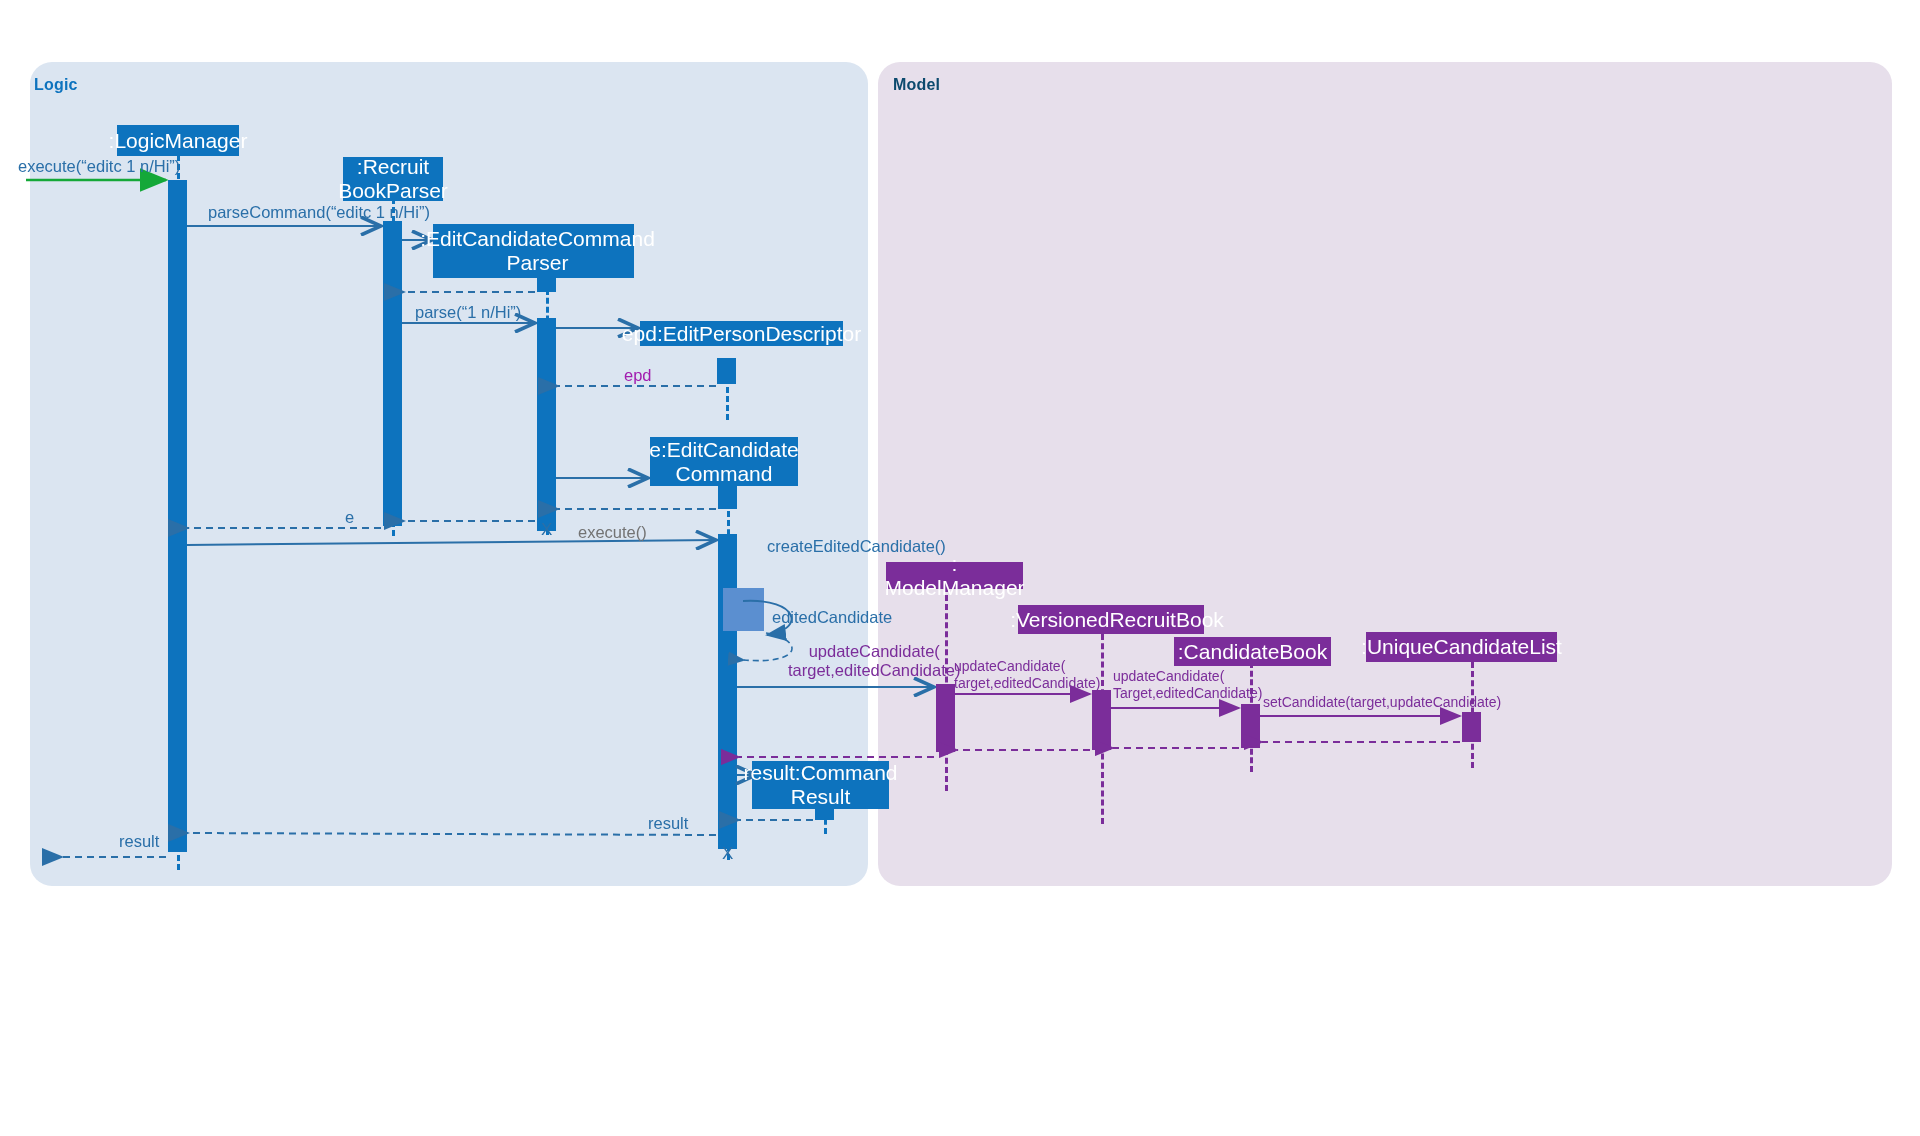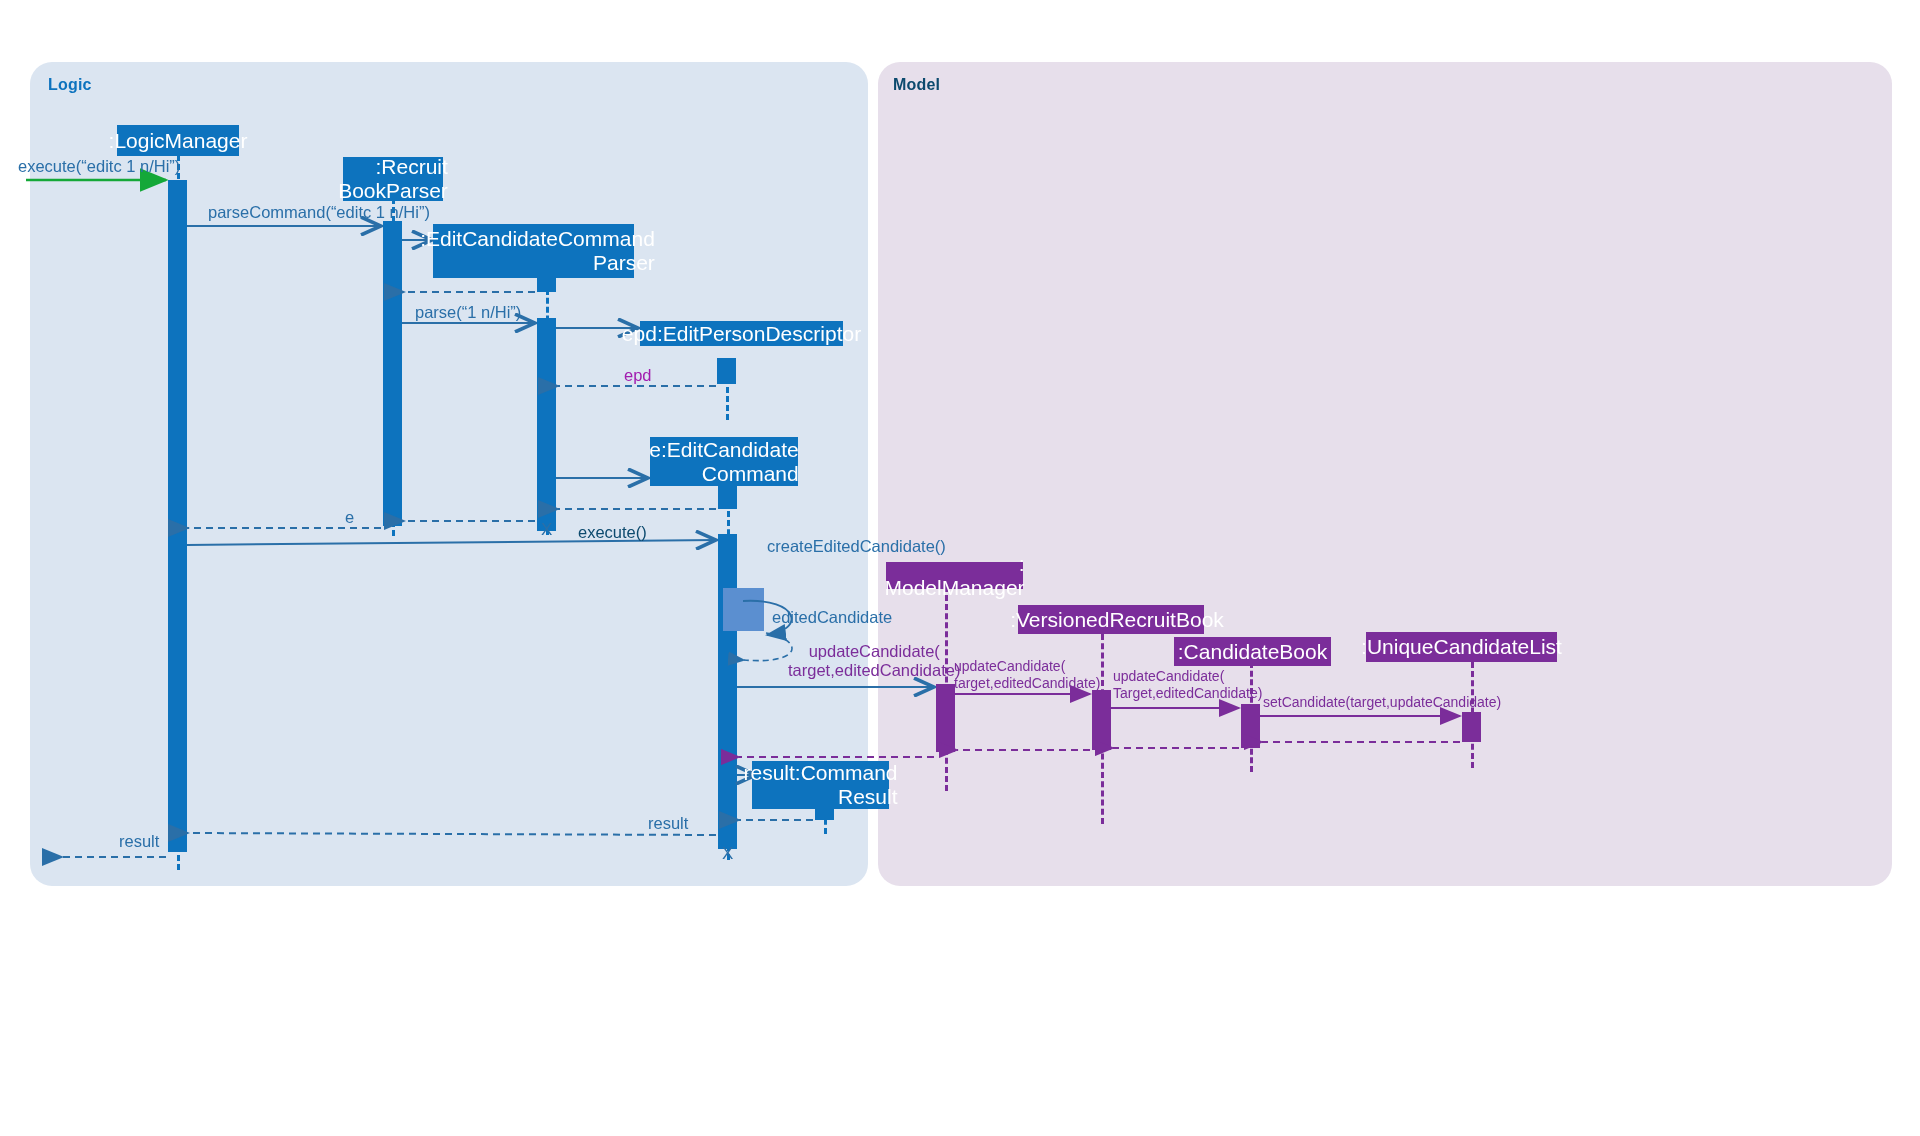--- a/index.html
+++ b/index.html
@@ -24,21 +24,21 @@
     font-size: 16px;
     font-weight: bold;
     letter-spacing: .2px;
   }
   .lifeline-box {
     position: absolute;
     color: #ffffff;
     display: flex;
     align-items: center;
     justify-content: center;
-    text-align: right;
+    text-align: center;
     font-size: 21px;
     line-height: 1.12;
     padding: 3px 10px;
     white-space: pre-line;
   }
   .lifeline-dash {
     position: absolute;
     width: 0;
     border-left-width: 3px;
     border-left-style: dashed;
@@ -64,21 +64,21 @@
     overflow: visible;
     pointer-events: none;
   }
 </style>
 </head>
 <body>
 
 <div id="stage">
 
   <div class="container-box" style="left:30px; top:62px; width:838px; height:824px; background:#dbe5f1;"></div>
-  <div class="container-label" style="left:48px; top:76px; color:#0d73be;">Logic</div>
+  <div class="container-label" style="left:34px; top:76px; color:#0d73be;">Logic</div>
 
   <div class="container-box" style="left:878px; top:62px; width:1014px; height:824px; background:#e7dfeb;"></div>
   <div class="container-label" style="left:893px; top:76px; color:#0c4a6e;">Model</div>
 
   <div class="lifeline-dash" style="left:177px; top:155px; height:715px; border-left-color:#0d73be;"></div>
   <div class="lifeline-dash" style="left:392px; top:198px; height:338px; border-left-color:#0d73be;"></div>
   <div class="lifeline-dash" style="left:546px; top:280px; height:255px; border-left-color:#0d73be;"></div>
   <div class="lifeline-dash" style="left:726px; top:360px; height:60px; border-left-color:#0d73be;"></div>
   <div class="lifeline-dash" style="left:727px; top:475px; height:385px; border-left-color:#0d73be;"></div>
   <div class="lifeline-dash" style="left:824px; top:800px; height:34px; border-left-color:#0d73be;"></div>
@@ -210,21 +210,21 @@
   <div class="msg-label" style="left:18px; top:157px; color:#2a6fa8;">execute(“editc 1 n/Hi”)</div>
 
   <div class="msg-label" style="left:190px; top:203px; color:#2a6fa8;margin-left:18px;">parseCommand(“editc 1 n/Hi”)</div>
 
   <div class="msg-label" style="left:415px; top:303px; color:#2a6fa8;">parse(“1 n/Hi”)</div>
 
   <div class="msg-label" style="left:624px; top:366px; color:#a21caf;">epd</div>
 
   <div class="msg-label" style="left:345px; top:508px; color:#2a6fa8;">e</div>
 
-  <div class="msg-label" style="left:578px; top:523px; color:#0c4a6e;">execute()</div>
+  <div class="msg-label" style="left:578px; top:523px; color:#737373;">execute()</div>
 
   <div class="msg-label" style="left:767px; top:537px; color:#2a6fa8;">createEditedCandidate()</div>
 
   <div class="msg-label" style="left:772px; top:608px; color:#2a6fa8;">editedCandidate</div>
 
   <div class="msg-label" style="left:788px; top:642px; color:#7b2d9a; text-align:center;">updateCandidate(
 target,editedCandidate)</div>
 
   <div class="msg-label" style="left:954px; top:658px; color:#7b2d9a; font-size:14px;">updateCandidate(
 target,editedCandidate)</div>

